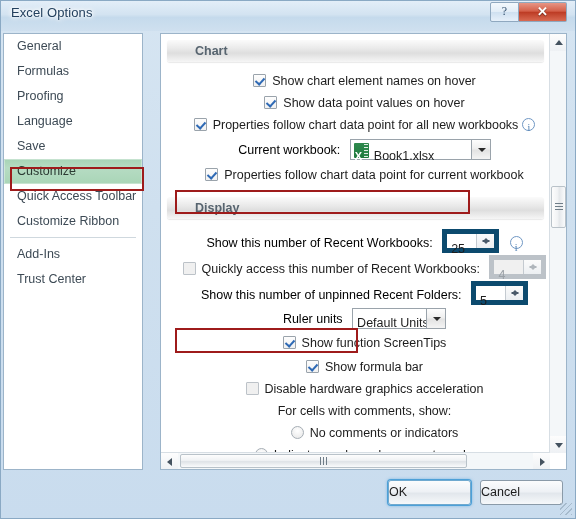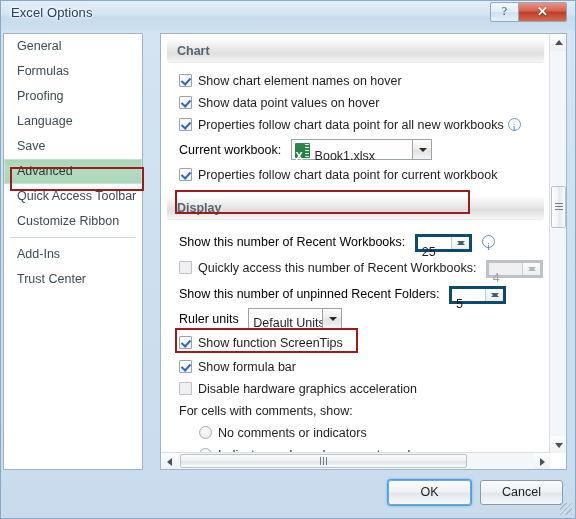--- a/index.html
+++ b/index.html
@@ -121,37 +121,38 @@
     left: 0; top: 0;
     width: 389px; height: 419px;
     overflow: hidden;
   }
 
   .section-head {
     position: relative;
     margin: 6px 6px 0 6px;
     height: 22px;
     line-height: 22px;
-    padding-left: 10px;
+    padding-left: 28px;
     font-size: 12.5px;
     font-weight: bold;
     color: #57646f;
     background: linear-gradient(to bottom, #fbfbfb 0%, #e9e9e9 40%, #dedede 60%, #f6f6f6 100%);
     border-radius: 3px;
     box-shadow: 0 1px 1px rgba(0,0,0,.09);
   }
 
   .opt-row {
     position: relative;
     height: 22px;
     line-height: 22px;
     margin-left: 18px;
     font-size: 12.5px;
     color: #1d1d1d;
     white-space: nowrap;
+    text-align: center;
   }
   .opt-row.indent2 { margin-left: 38px; }
   .opt-label { cursor: default; }
 
   
   .cb {
     position: relative;
     display: inline-block;
     width: 13px; height: 13px;
     vertical-align: -2px;
@@ -260,24 +261,24 @@
     right: 1px; top: 1px;
     width: 4px; height: 13px;
     background: repeating-linear-gradient(to bottom,#ffffff 0 1px,#2f8a4e 1px 3px);
     opacity: .85;
   }
 
   
   .spin {
     position: relative;
     display: inline-block;
-    height: 18px;
+    height: 24px;
     vertical-align: -6px;
     box-sizing: border-box;
-    border: 3px solid #0c4a6e;
+    border: 5px solid #0c4a6e;
     background: #ffffff;
     cursor: default;
   }
   .spin.disabled { background: #f0f0f0; border-color: #bcc2c8; }
   .spin .num {
     position: absolute;
     left: 4px; top: 2px;
     font-size: 12.5px;
     color: #1d1d1d;
   }
@@ -386,21 +387,21 @@
   .dlg-btn {
     position: absolute;
     top: 479px;
     width: 83px; height: 25px;
     box-sizing: border-box;
     border: 1px solid #8a9aa8;
     border-radius: 3px;
     background: linear-gradient(to bottom,#fbfcfd 0%,#eef1f5 46%,#e2e7ec 54%,#f6f8fa 100%);
     font-size: 12.5px;
     color: #1d1d1d;
-    text-align: center;
+    text-align: left;
     line-height: 23px;
     cursor: default;
   }
   #ok-btn {
     left: 387px;
     box-shadow: 0 0 0 1px #4da0d8, 0 0 3px 1px rgba(77,160,216,.6);
     border-color: #6fa9cf;
   }
   #cancel-btn { left: 479px; }
 
@@ -438,21 +439,21 @@
     <div class="nav-item">
       <span>Proofing</span>
     </div>
     <div class="nav-item">
       <span>Language</span>
     </div>
     <div class="nav-item">
       <span>Save</span>
     </div>
     <div class="nav-item selected">
-      <span>Advanced</span>
+      <span>Customize</span>
     </div>
     <div class="nav-item">
       <span>Quick Access Toolbar</span>
     </div>
     <div class="nav-item">
       <span>Customize Ribbon</span>
     </div>
     <div class="nav-sep"></div>
     <div class="nav-item">
       <span>Add-Ins</span>

